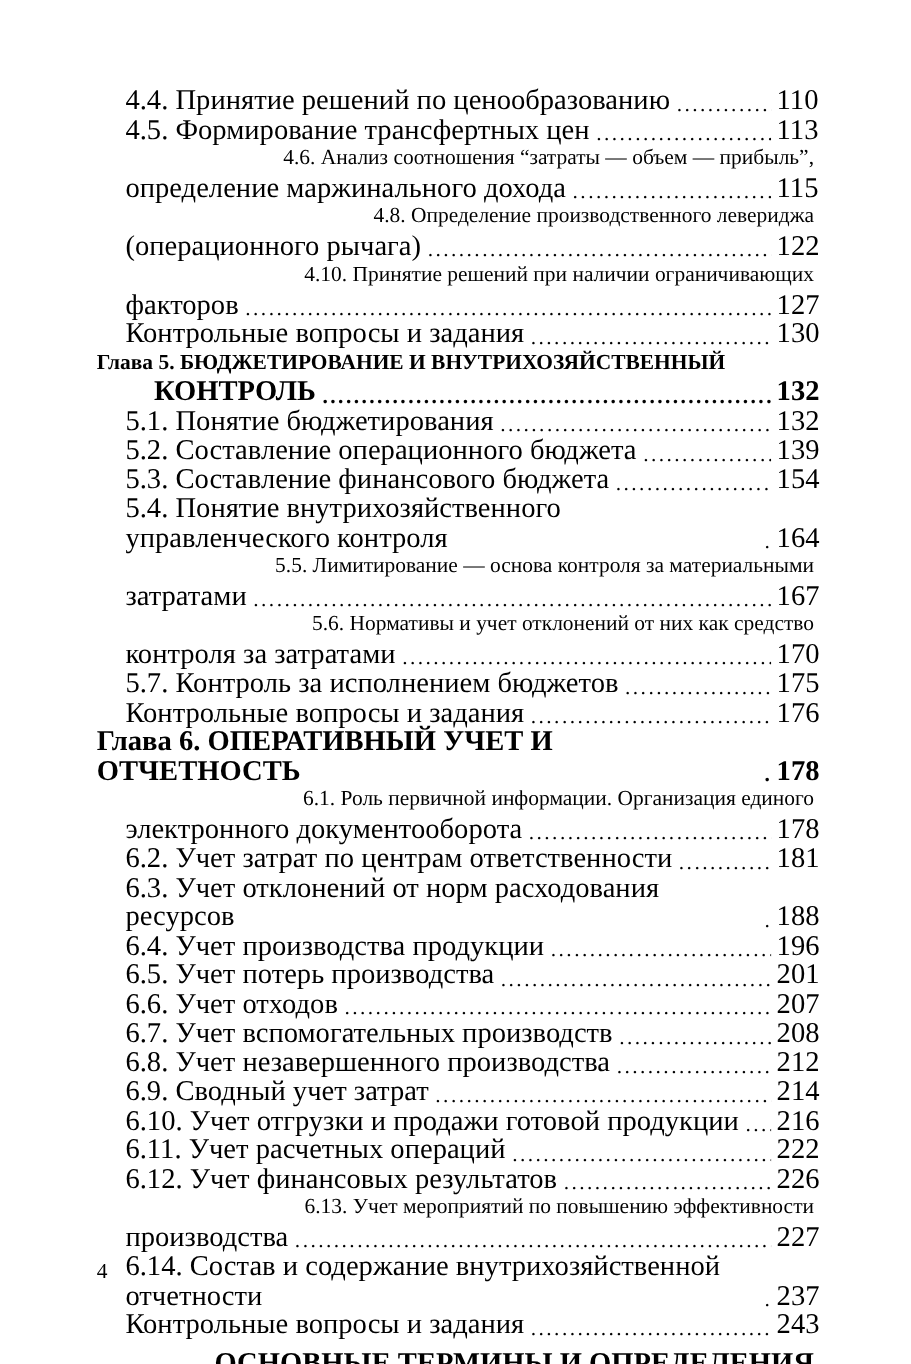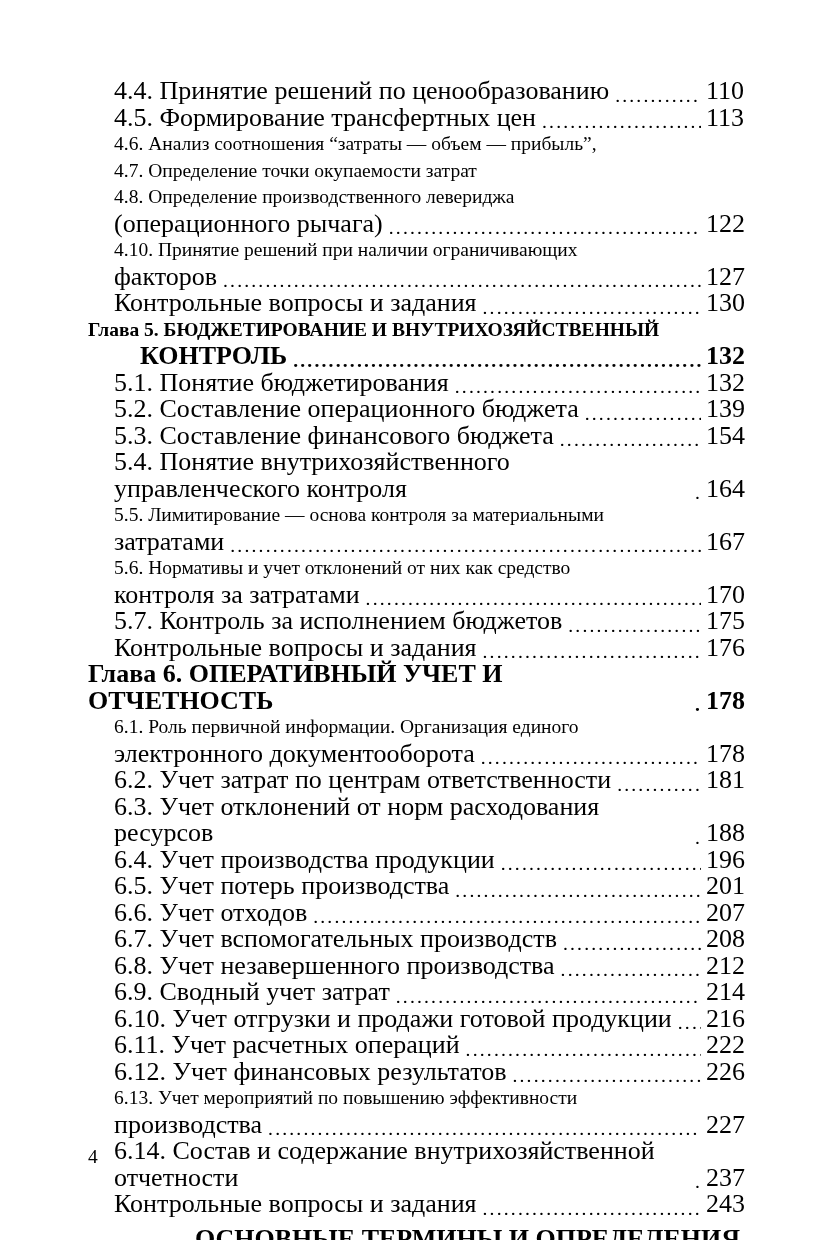--- a/index.html
+++ b/index.html
@@ -70,21 +70,21 @@
   .lvl-chapter { padding-left: 0px; font-weight: bold; }
   .lvl-tail { padding-left: 26px; }
   .lvl-main { padding-left: 0px; font-weight: bold; }
 
   
   .contline {
     font-size: 19.5px;
     line-height: 26.5px;
     white-space: pre-wrap;
   }
-  .contline.lvl-sub { padding-left: 26px; }
+  .contline.lvl-sub { padding-left: 26px; text-align: right; }
   .contline.lvl-chapter { padding-left: 0px; font-weight: bold; }
   .chapter-indent { padding-left: 52px; }
 
   .folio {
     position: absolute;
     left: 88px;
     bottom: 72px;
     font-size: 19.5px;
   }
 </style>
@@ -97,21 +97,25 @@
         <span class="label">4.4. Принятие решений по ценообразованию</span>
         <span class="leader"></span>
         <span class="page-num">110</span>
       </div>
       <div class="entry lvl-sub">
         <span class="label">4.5. Формирование трансфертных цен</span>
         <span class="leader"></span>
         <span class="page-num">113</span>
       </div>
       <div class="contline lvl-sub">4.6. Анализ соотношения “затраты — объем — прибыль”,</div>
-      <div class="contline lvl-sub">4.7. Определение точки окупаемости затрат</div>
+      <div class="entry lvl-sub">
+        <span class="label">определение маржинального дохода</span>
+        <span class="leader"></span>
+        <span class="page-num">115</span>
+      </div>
       <div class="contline lvl-sub">4.8. Определение производственного левериджа</div>
       <div class="entry lvl-sub">
         <span class="label">(операционного рычага)</span>
         <span class="leader"></span>
         <span class="page-num">122</span>
       </div>
       <div class="contline lvl-sub">4.10. Принятие решений при наличии ограничивающих</div>
       <div class="entry lvl-sub">
         <span class="label">факторов</span>
         <span class="leader"></span>

